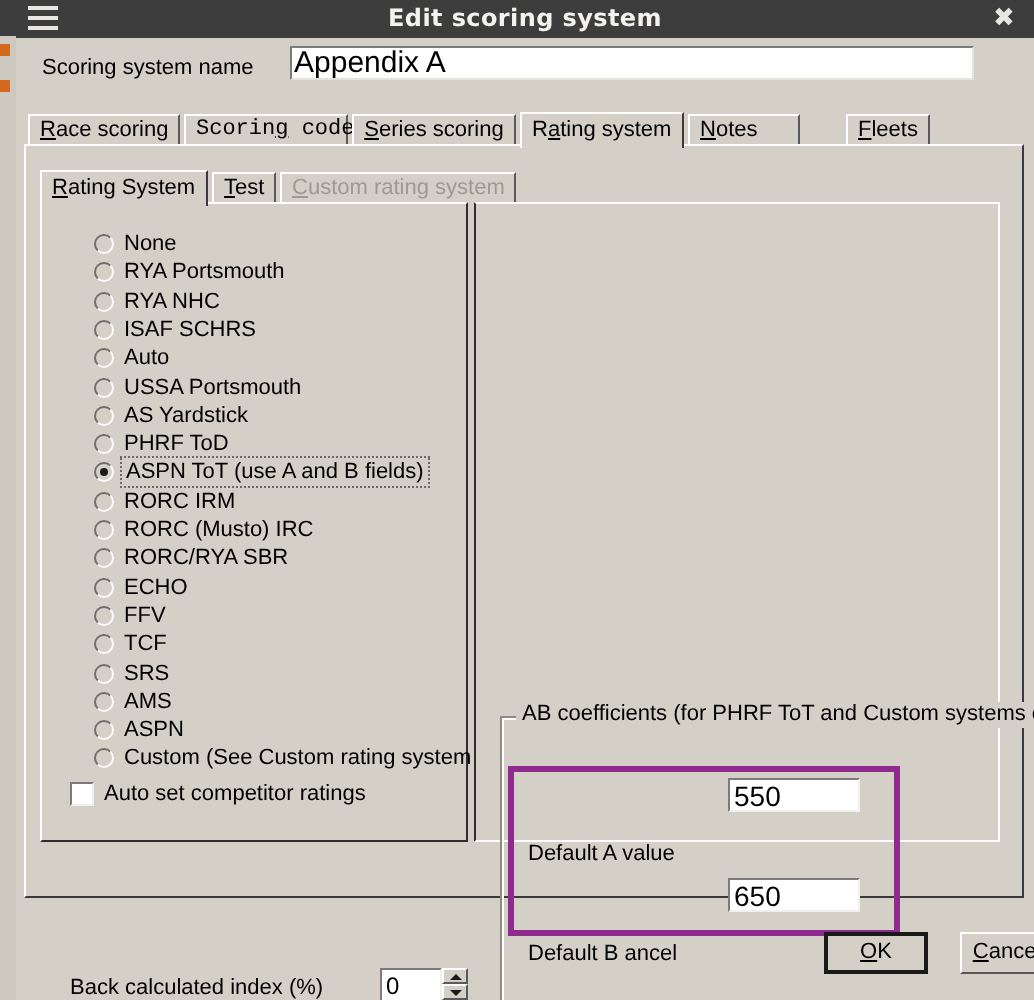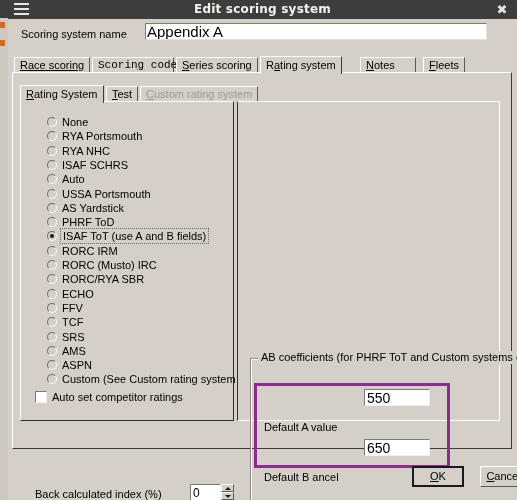--- a/index.html
+++ b/index.html
@@ -456,25 +456,25 @@
     <div class="title-text">Edit scoring system</div>
     <div id="close-icon">✖</div>
   </div>
 
   <div id="name-row">
     <div id="name-label">Scoring system name</div>
     <input id="name-input" type="text" value="Appendix A" style="">
   </div>
 
   <div id="tabstrip">
-      <div class="tab" style="left: 2px; width: 76px; text-decoration: underline;"><u>R</u>ace scoring</div>
+      <div class="tab" style="left: 2px; width: 76px;"><u>R</u>ace scoring</div>
       <div class="tab" style="left: 80px; width: 82px; font-family: Liberation Mono, monospace;">Scorin<u>g</u> codes</div>
-      <div class="tab" style="left: 164px; width: 82px;"><u>S</u>eries scoring</div>
+      <div class="tab" style="left: 164px; width: 82px; text-align: center;"><u>S</u>eries scoring</div>
       <div class="tab selected" style="left: 248px; width: 82px;">R<u>a</u>ting system</div>
-      <div class="tab" style="left: 348px; width: 56px;"><u>N</u>otes</div>
+      <div class="tab" style="left: 332px; width: 56px;"><u>N</u>otes</div>
       <div class="tab" style="left: 375px; width: 42px; margin-left: 36px;"><u>F</u>leets</div>
     </div>
 
   <div id="content-panel">
 
     <div id="inner-tabstrip">
         <div class="inner-tab selected" style="left: 0px; width: 84px;"><u>R</u>ating System</div>
         <div class="inner-tab" style="left: 86px; width: 32px;"><u>T</u>est</div>
         <div class="inner-tab disabled" style="left: 120px; width: 118px;"><u>C</u>ustom rating system</div>
       </div>
@@ -507,21 +507,21 @@
         <div class="radio-item" style="top: 99px;">
           <span class="rmark"></span>
           <span class="rlabel">AS Yardstick</span>
         </div>
         <div class="radio-item" style="top: 113px;">
           <span class="rmark"></span>
           <span class="rlabel">PHRF ToD</span>
         </div>
         <div class="radio-item checked" style="top: 127px;">
           <span class="rmark"></span>
-          <span class="rlabel">ISAF ToT (use A and B fields)</span>
+          <span class="rlabel">ASPN ToT (use A and B fields)</span>
         </div>
         <div class="radio-item" style="top: 142px;">
           <span class="rmark"></span>
           <span class="rlabel">RORC IRM</span>
         </div>
         <div class="radio-item" style="top: 156px;">
           <span class="rmark"></span>
           <span class="rlabel">RORC (Musto) IRC</span>
         </div>
         <div class="radio-item" style="top: 170px;">

